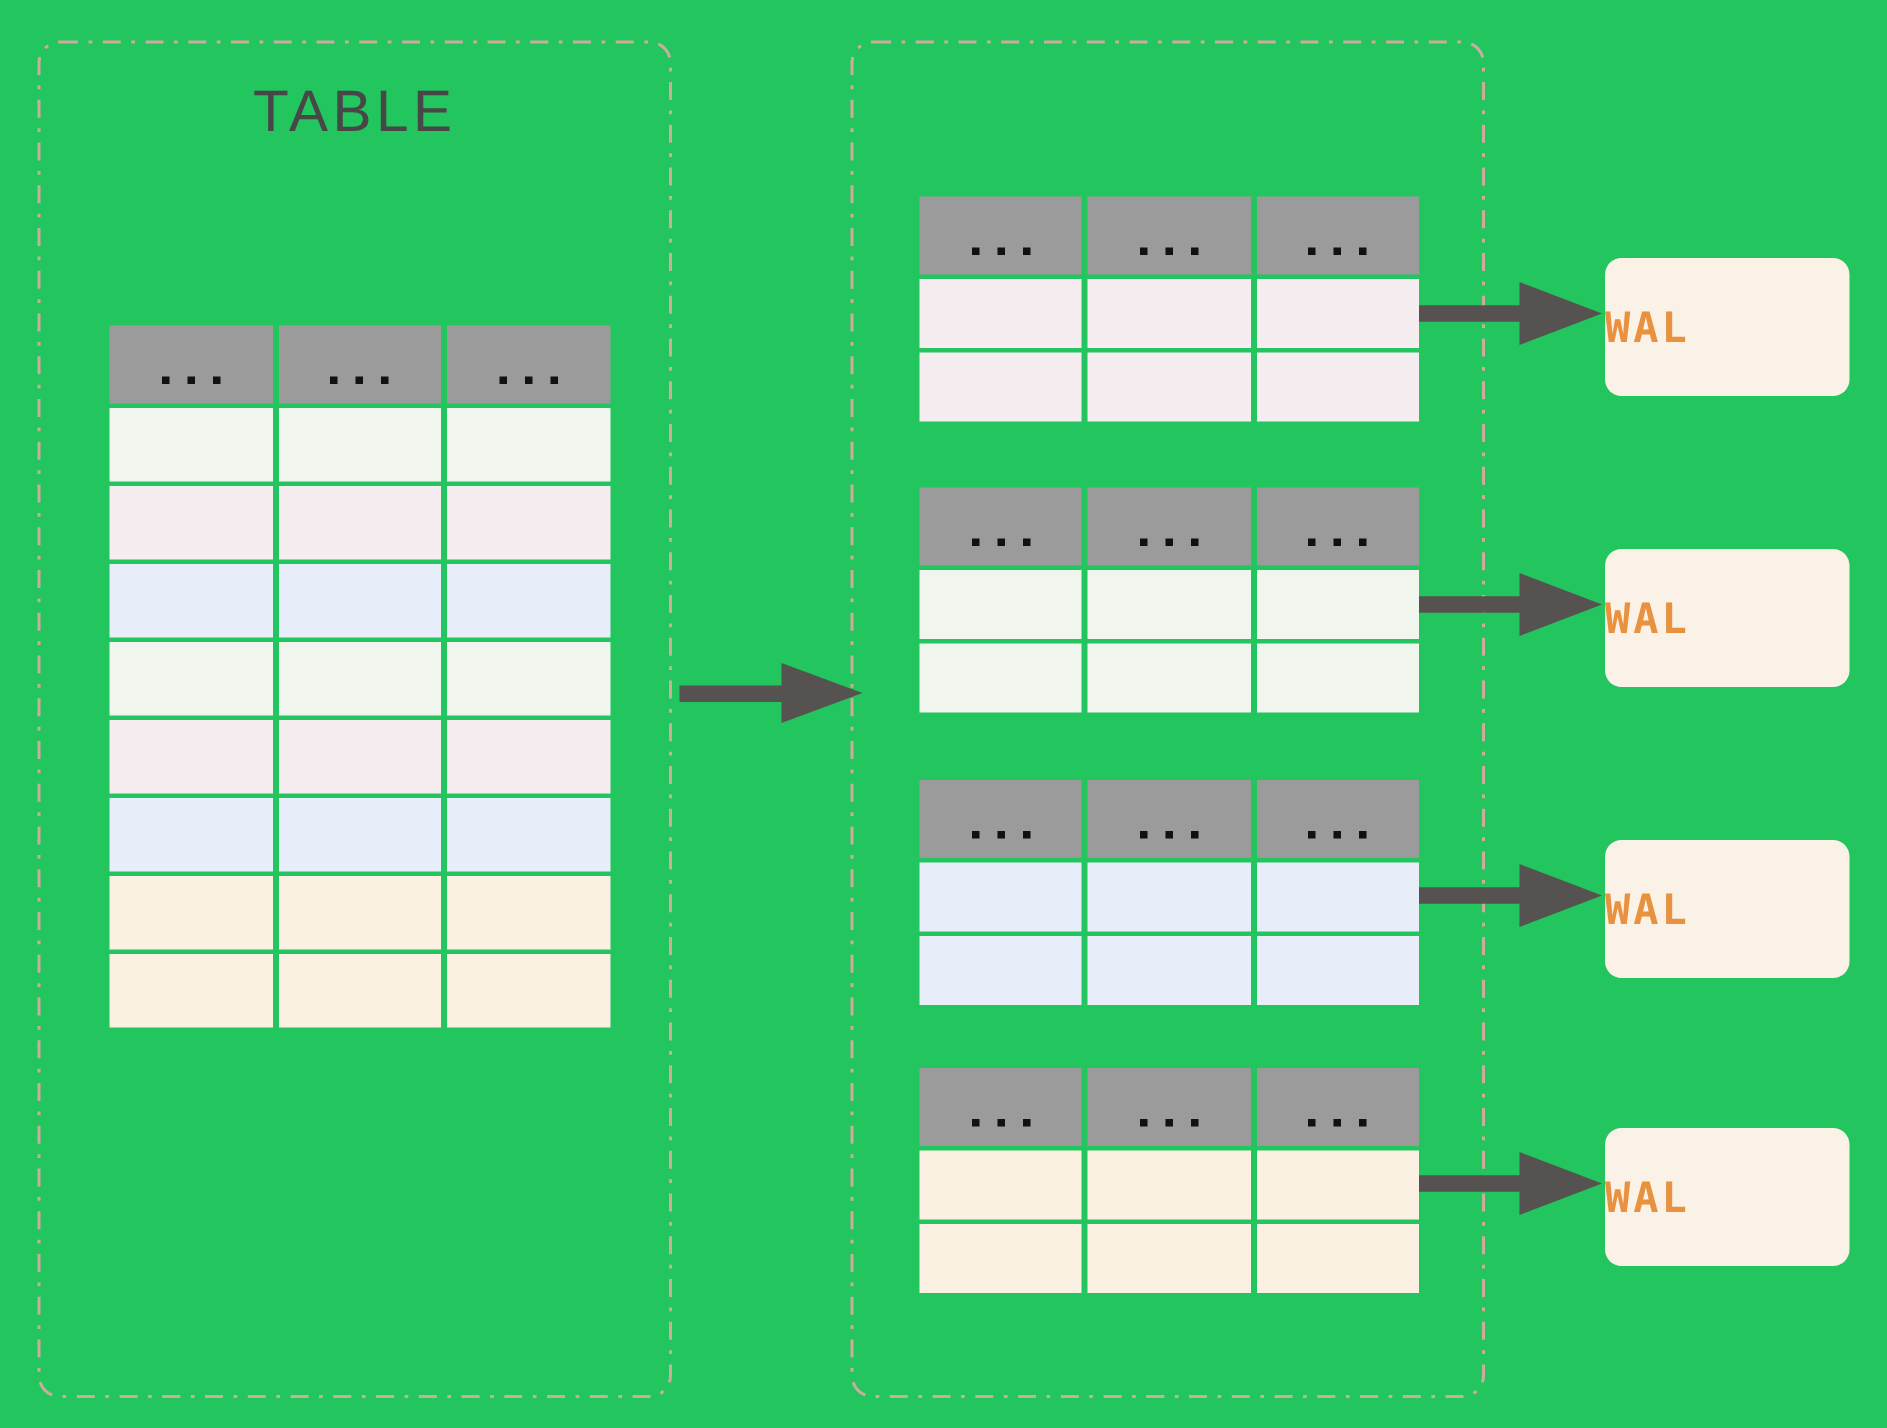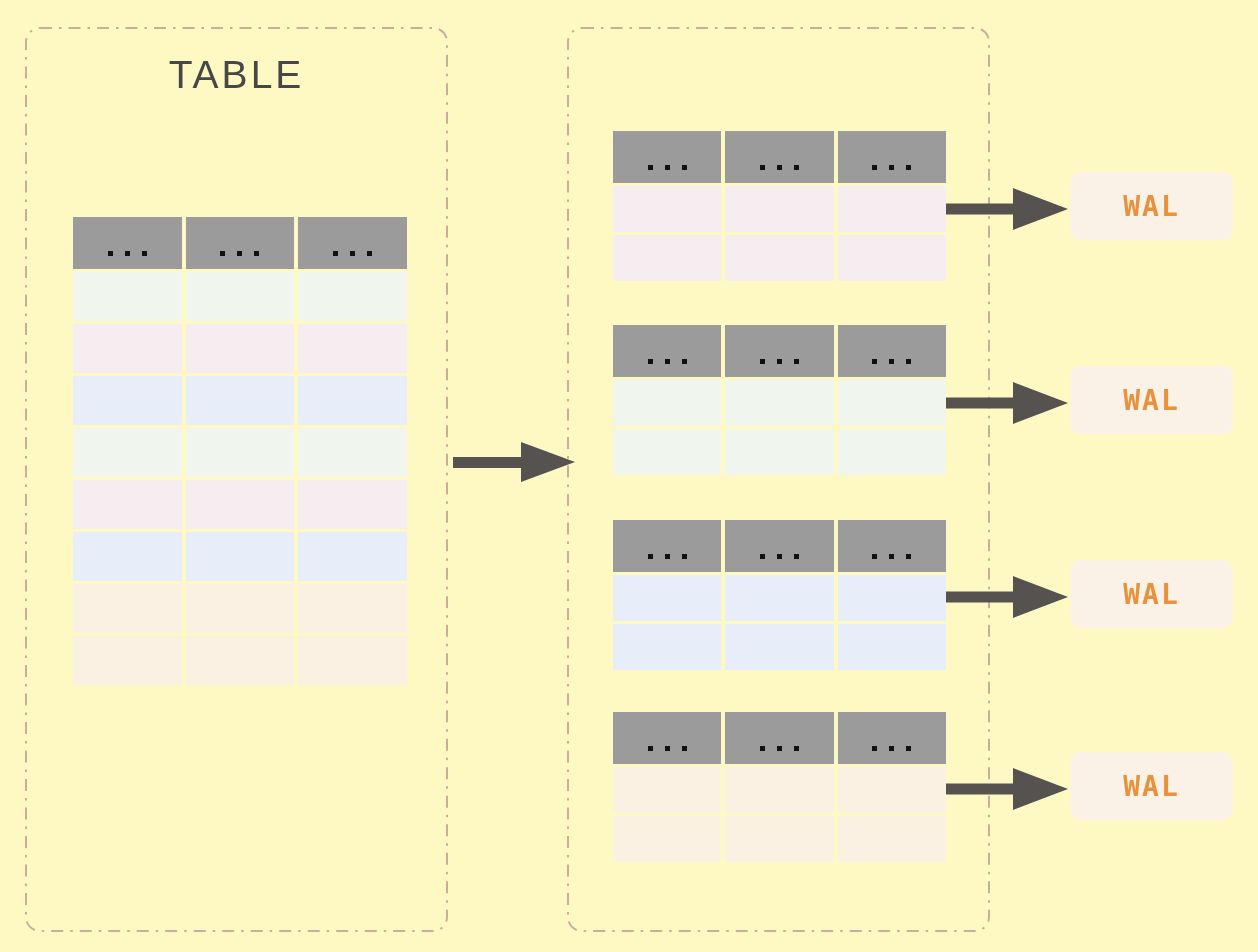--- a/index.html
+++ b/index.html
@@ -4,21 +4,21 @@
 <style>
   html, body {
     margin: 0;
     padding: 0;
     background: #ffffff;
   }
   .stage {
     position: relative;
     width: 1258px;
     height: 952px;
-    background: #fef9c3;
+    background: #22c55e;
     font-family: "Liberation Sans", sans-serif;
     overflow: hidden;
   }
   svg.layer {
     position: absolute;
     left: 0;
     top: 0;
     pointer-events: none;
   }
   .panel-rect {
@@ -85,26 +85,25 @@
     width: 5px;
     height: 5px;
     background: var(--dot-black, #111111);
     margin: 0 6px;
   }
 
   .wal-box {
     position: absolute;
     left: 1070px;
     width: 163px;
-    height: 68px;
+    height: 92px;
     background: var(--wal-bg, #faf2e6);
     border-radius: 11px;
     display: flex;
     align-items: center;
-    justify-content: center;
   }
   #wal-1 { top: 172px; }
   #wal-2 { top: 366px; }
   #wal-3 { top: 560px; }
   #wal-4 { top: 752px; }
   .wal-label {
     font-family: "DejaVu Sans Mono", monospace;
     font-weight: bold;
     font-size: 28px;
     letter-spacing: 2px;

